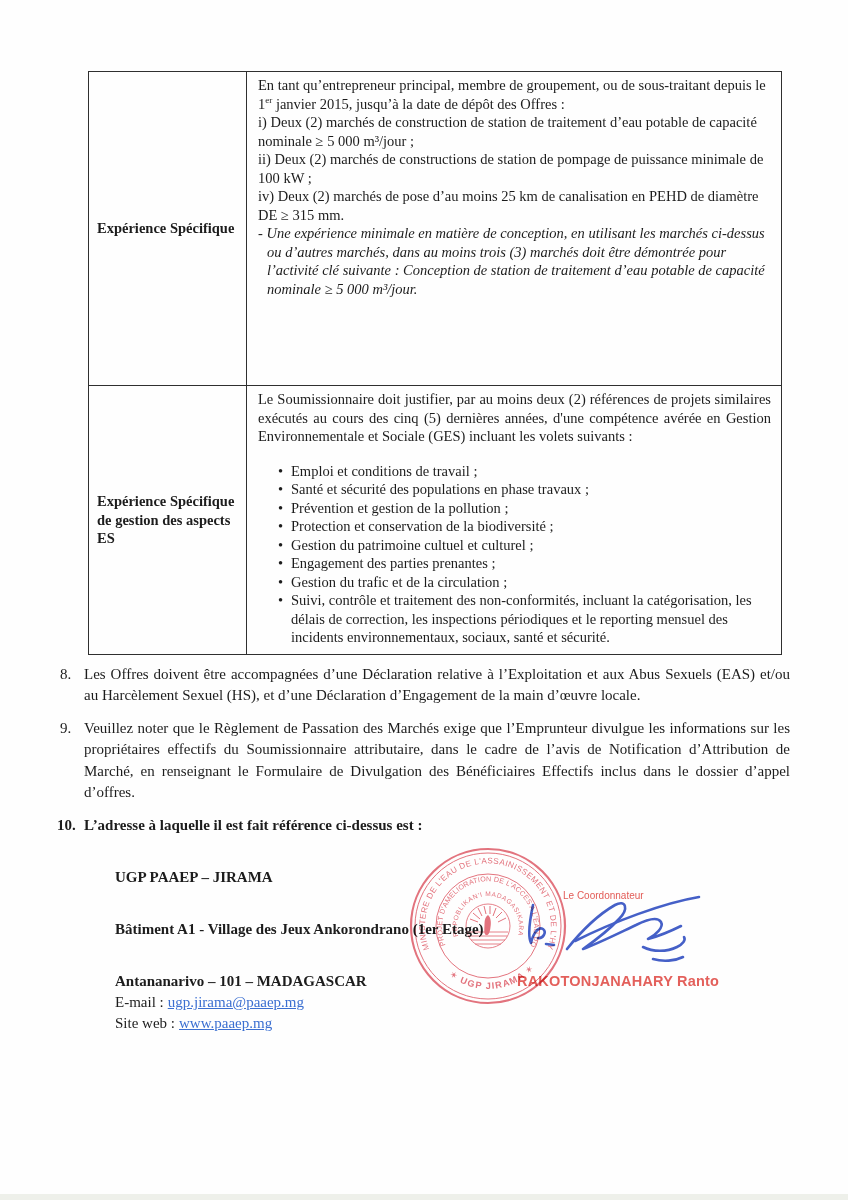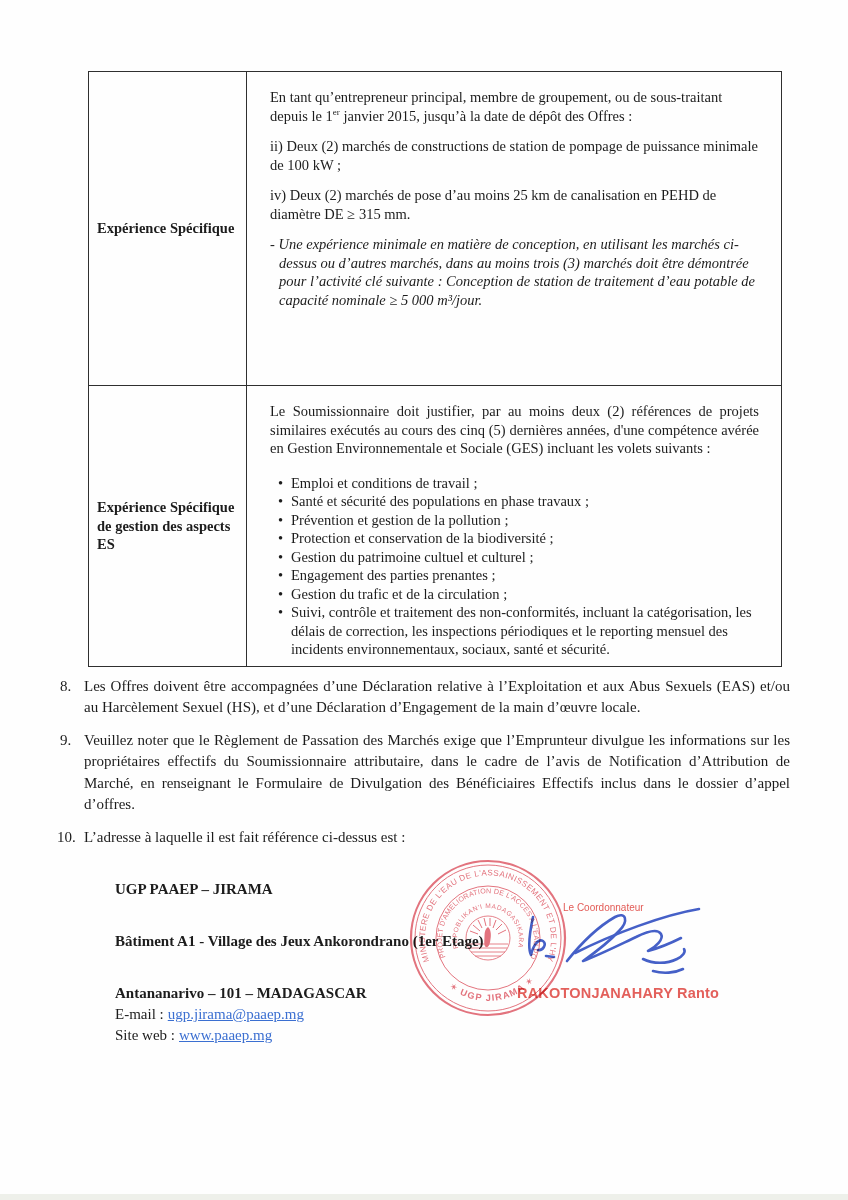--- a/index.html
+++ b/index.html
@@ -27,21 +27,21 @@
   .cell-label{
     border-right:1.4px solid #2f2f2f;
     padding:6px 8px;
     display:flex;align-items:center;
     font-weight:bold;
   }
   .cell-label span{display:block;}
   .cell-content{padding:4px 10px 7px 11px;}
   .trow-1 .cell-content{min-height:302px;}
   .trow-2 .cell-content{min-height:250px;}
-  .cell-content p{margin:12px;}
+  .cell-content p{margin:0;}
   sup{font-size:9px;line-height:0;}
   .sub-item{margin:4px 0 0 44px;}
   .dash-2{margin-top:5px;padding-left:9px;text-indent:-9px;font-style:italic;}
   .just{text-align:justify;}
   .bullets{margin:16px 0 0 20px;}
   .bullet{display:flex;}
   .bullet-marker{flex:none;width:13px;}
   .bullet-text{flex:1;}
 
   
@@ -81,20 +81,21 @@
   <div class="content">
 
     <div class="doc-table">
 
       <div class="trow trow-1">
         <div class="cell-label">
           <span>Expérience Spécifique</span>
         </div>
         <div class="cell-content">
           <p><span>En tant qu’entrepreneur principal, membre de groupement, ou de sous-traitant depuis le 1</span><sup>er</sup><span> janvier 2015, jusqu’à la date de dépôt des Offres :</span></p>
+          <p class="sub-item">i) Deux (2) marchés de construction de station de traitement d’eau potable de capacité nominale ≥ 5 000 m³/jour ;</p>
           <p class="sub-item">ii) Deux (2) marchés de constructions de station de pompage de puissance minimale de 100 kW ;</p>
           <p class="sub-item">iv) Deux (2) marchés de pose d’au moins 25 km de canalisation en PEHD de diamètre DE ≥ 315 mm.</p>
           <p class="dash-2">- Une expérience minimale en matière de conception, en utilisant les marchés ci-dessus ou d’autres marchés, dans au moins trois (3) marchés doit être démontrée pour l’activité clé suivante : Conception de station de traitement d’eau potable de capacité nominale ≥ 5 000 m³/jour.</p>
         </div>
       </div>
 
       <div class="trow trow-2">
         <div class="cell-label">
           <span>Expérience Spécifique de gestion des aspects ES</span>
         </div>
@@ -139,21 +140,21 @@
     </div>
 
     <div class="para para-first">
       <span class="pnum">8.</span>
       <span class="ptext just">Les Offres doivent être accompagnées d’une Déclaration relative à l’Exploitation et aux Abus Sexuels (EAS) et/ou au Harcèlement Sexuel (HS), et d’une Déclaration d’Engagement de la main d’œuvre locale.</span>
     </div>
     <div class="para">
       <span class="pnum">9.</span>
       <span class="ptext just">Veuillez noter que le Règlement de Passation des Marchés exige que l’Emprunteur divulgue les informations sur les propriétaires effectifs du Soumissionnaire attributaire, dans le cadre de l’avis de Notification d’Attribution de Marché, en renseignant le Formulaire de Divulgation des Bénéficiaires Effectifs inclus dans le dossier d’appel d’offres.</span>
     </div>
-    <div class="para" style="margin-left:2px;margin-bottom:1px;">
+    <div class="para" style="margin-left:2px;margin-bottom:1px;font-weight:bold;">
       <span class="pnum pnum-wide">10.</span>
       <span class="ptext">L’adresse à laquelle il est fait référence ci-dessus est :</span>
     </div>
 
     <div class="address-zone">
       <div class="addr-bold">UGP PAAEP – JIRAMA</div>
       <div class="addr-bold">Bâtiment A1 - Village des Jeux Ankorondrano (1er Etage)</div>
       <div class="addr-bold">Antananarivo – 101 – MADAGASCAR</div>
       <div>
         <span class="label-plain">E-mail :</span><span class="doc-link">ugp.jirama@paaep.mg</span>

